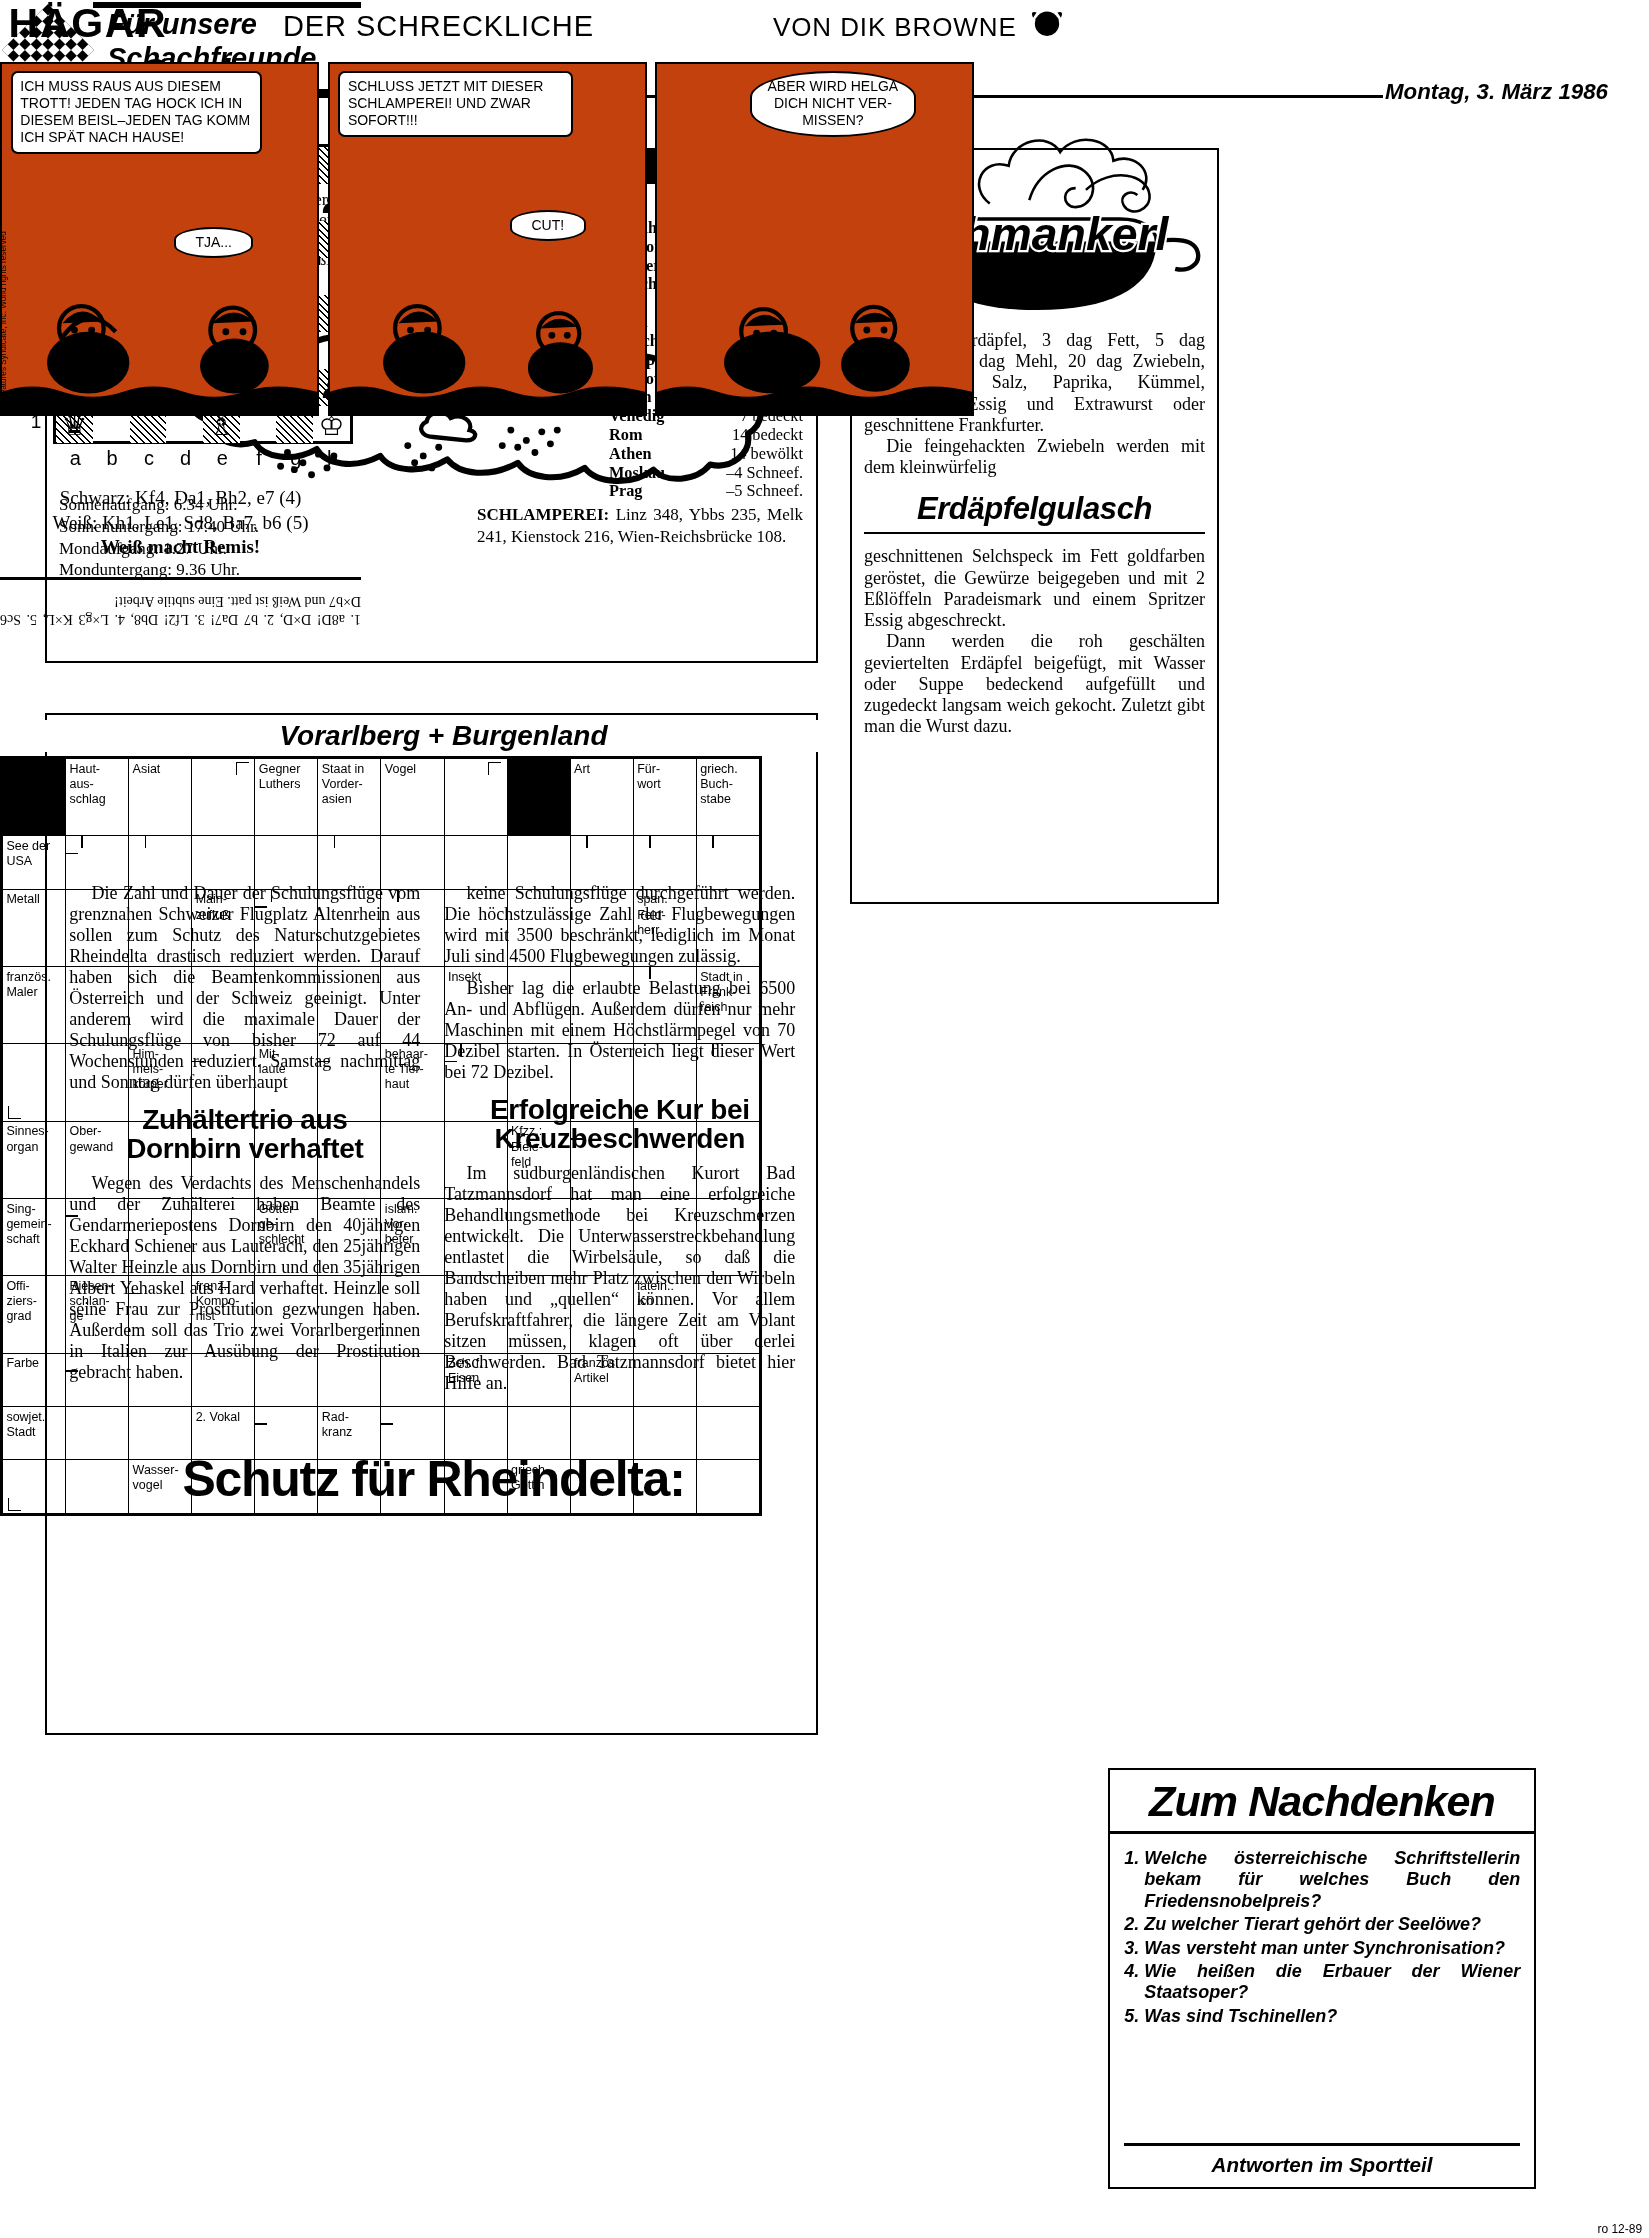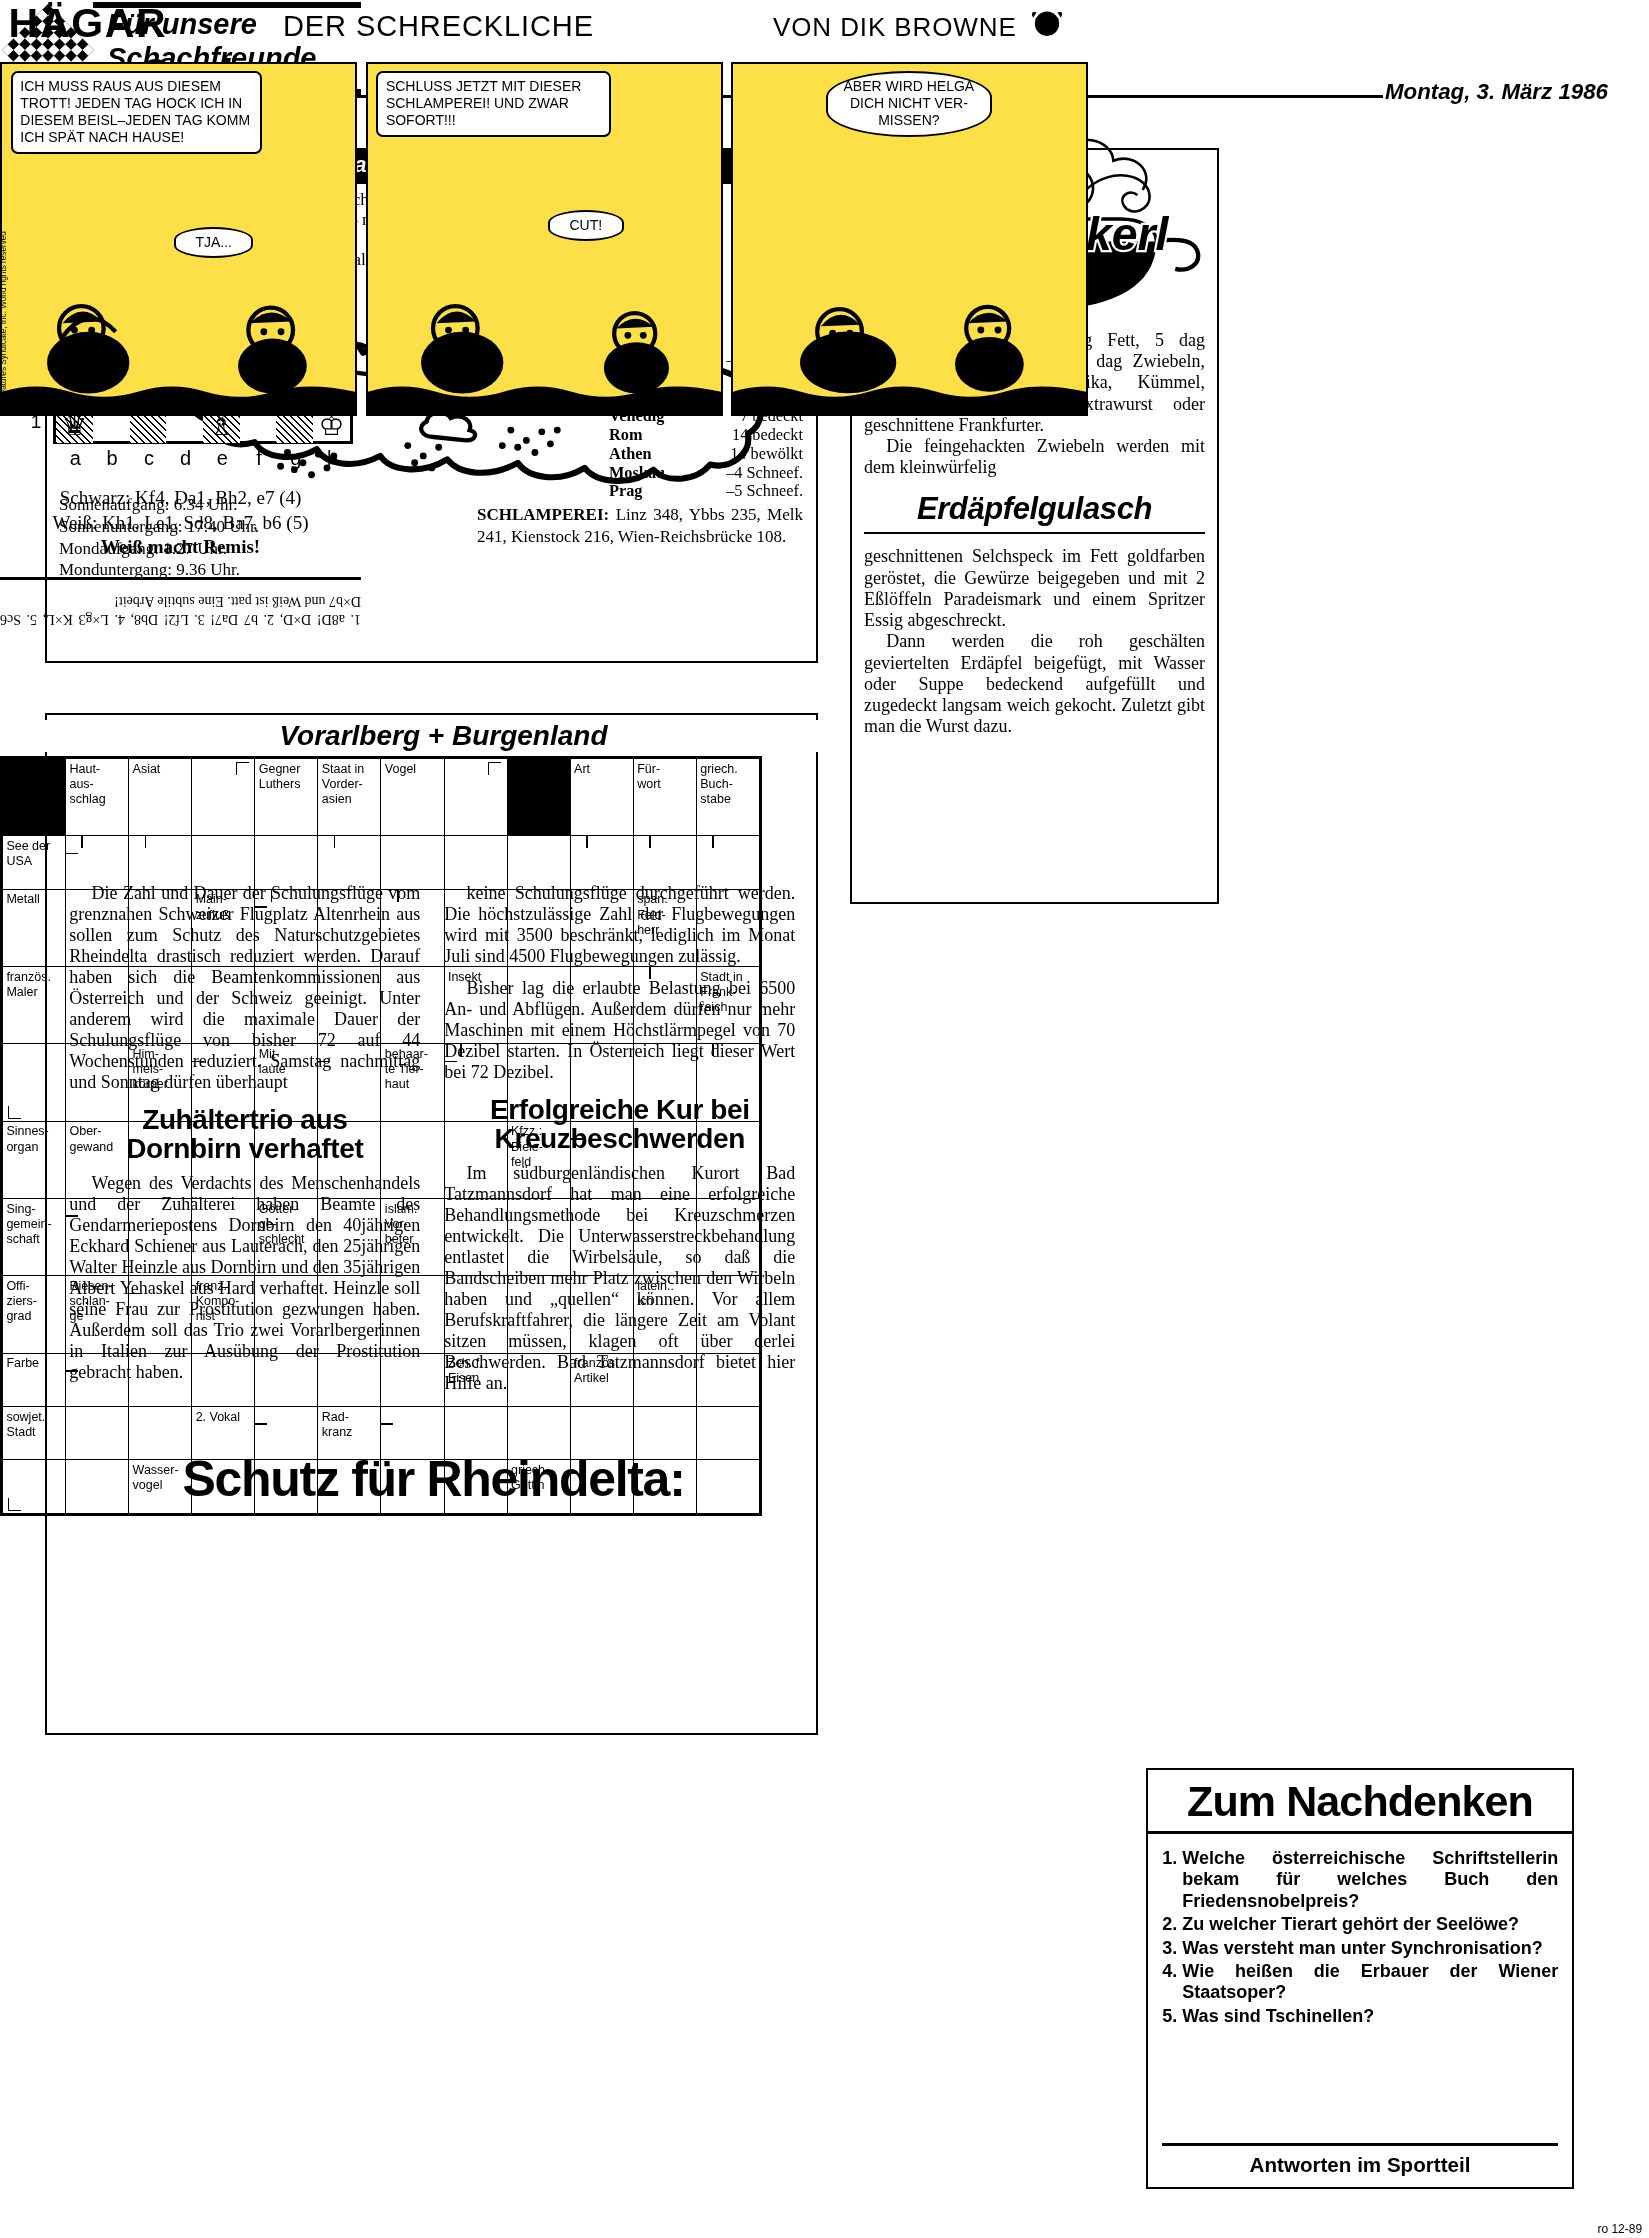--- a/index.html
+++ b/index.html
@@ -86,29 +86,29 @@
   .ar-cornerL{position:absolute;left:1.7px;top:-2.6px;width:12px;height:12px;border-left:1.7px solid #000;border-bottom:1.7px solid #000;}
   .cw-sig{position:absolute;right:6.9px;bottom:3.4px;font-family:"Liberation Sans",sans-serif;font-size:12px;}
 
   
   #comic{left:45px;top:1768px;width:1089px;height:421px;border:none;}
   .comic-logo{position:absolute;left:8.6px;top:0px;font-family:"Liberation Sans",sans-serif;font-weight:bold;font-size:41px;letter-spacing:1.7px;}
   .comic-title2{position:absolute;left:283px;top:10.3px;font-family:"Liberation Sans",sans-serif;font-size:29px;letter-spacing:0.9px;}
   .comic-by{position:absolute;left:773px;top:12px;font-family:"Liberation Sans",sans-serif;font-size:26px;letter-spacing:0.9px;}
   .comic-mark{position:absolute;left:1027px;top:1.7px;width:40px;height:40px;}
   .panels{position:absolute;left:0;top:62px;width:1089px;height:354px;display:flex;gap:8.6px;}
-  .panel{position:relative;width:357px;height:354px;border:2.6px solid #000;box-sizing:border-box;overflow:hidden;background:#fde047;}
+  .panel{position:relative;width:319px;height:354px;border:2.6px solid #000;box-sizing:border-box;overflow:hidden;background:#c2410c;}
   .bub{position:absolute;border:2.6px solid #000;border-radius:6.9px;background:#fff;padding:5.2px 7.7px;font-family:"Liberation Sans",sans-serif;font-size:14px;line-height:1.22;}
   .bub2{border-radius:50%/40%;}
   .sig{position:absolute;bottom:5.2px;font-family:"Liberation Sans",sans-serif;font-size:11.2px;}
   .vstrip{position:absolute;left:-2.6px;top:0;width:13.7px;height:354px;writing-mode:vertical-rl;transform:rotate(180deg);font-family:"Liberation Sans",sans-serif;font-size:8.2px;}
   .ground{position:absolute;left:0;bottom:0;width:100%;height:48px;}
 
   
-  #nachdenken{left:1146px;top:1768px;width:428px;height:421px;border:2.6px solid #000;}
+  #nachdenken{left:1108px;top:1768px;width:428px;height:421px;border:2.6px solid #000;font-style:italic;}
   .nd-title{text-align:center;font-family:"Liberation Sans",sans-serif;font-weight:bold;font-size:43px;padding:6.9px 0 5.2px 0;border-bottom:3.4px solid #000;letter-spacing:-0.9px;}
   .nd-list{padding:13.7px 13.7px 0 12px;font-family:"Liberation Sans",sans-serif;font-weight:bold;font-size:18px;line-height:1.2;}
   .nd-list li{margin:0 0 1.7px 0;text-align:justify;}
   .nd-list ol{margin:0;padding-left:22.3px;}
   .nd-foot{position:absolute;left:13.7px;right:13.7px;bottom:10.3px;text-align:center;font-family:"Liberation Sans",sans-serif;font-weight:bold;font-size:20.6px;padding-top:6.9px;border-top:3.4px solid #000;}
 </style>
 </head>
 <body>
 
 <div class="page">

